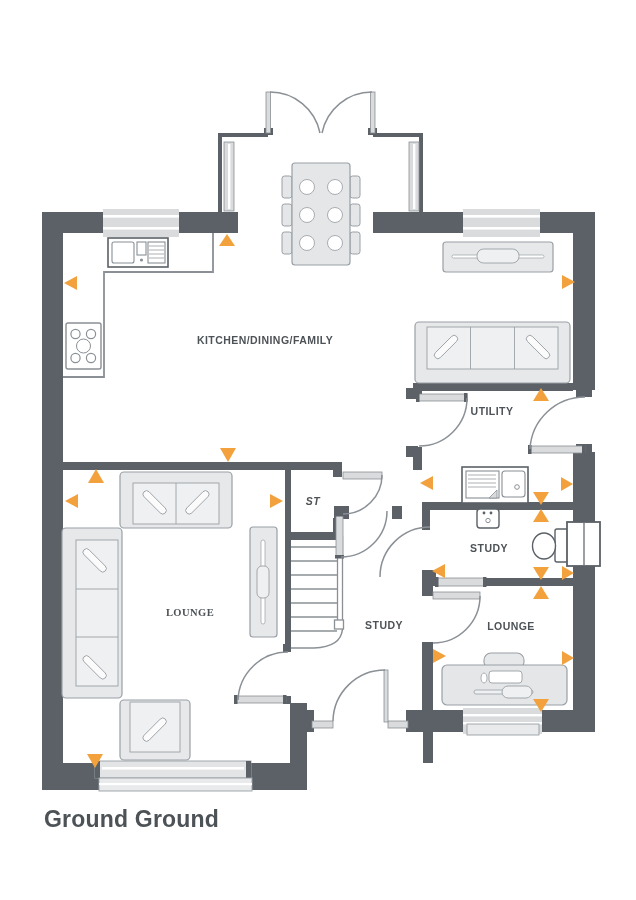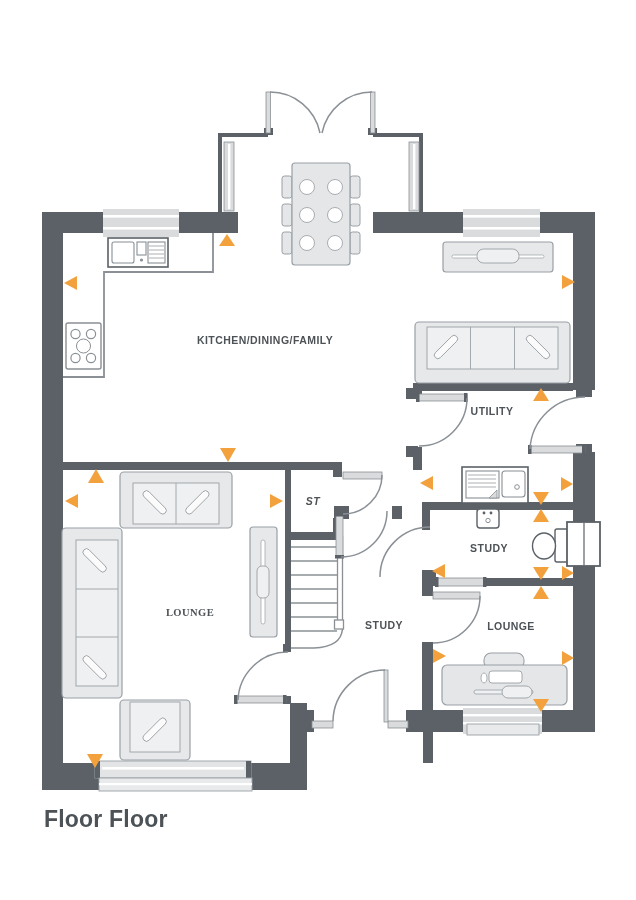--- a/index.html
+++ b/index.html
@@ -321,14 +321,14 @@
 </svg>
 
   <div class="room-label" style="left:265px;top:334px;">KITCHEN/DINING/FAMILY</div>
   <div class="room-label" style="left:492px;top:405px;">UTILITY</div>
   <div class="room-label" style="left:489px;top:542px;">STUDY</div>
   <div class="room-label" style="left:313px;top:495px;font-style:italic;">ST</div>
   <div class="room-label" style="left:190px;top:607px;font-family:Liberation Serif, serif;">LOUNGE</div>
   <div class="room-label" style="left:384px;top:619px;">STUDY</div>
   <div class="room-label" style="left:511px;top:620px;">LOUNGE</div>
 
-  <div class="floor-title">Floor Floor</div>
+  <div class="floor-title">Ground Ground</div>
 </div>
 
 </body></html>

